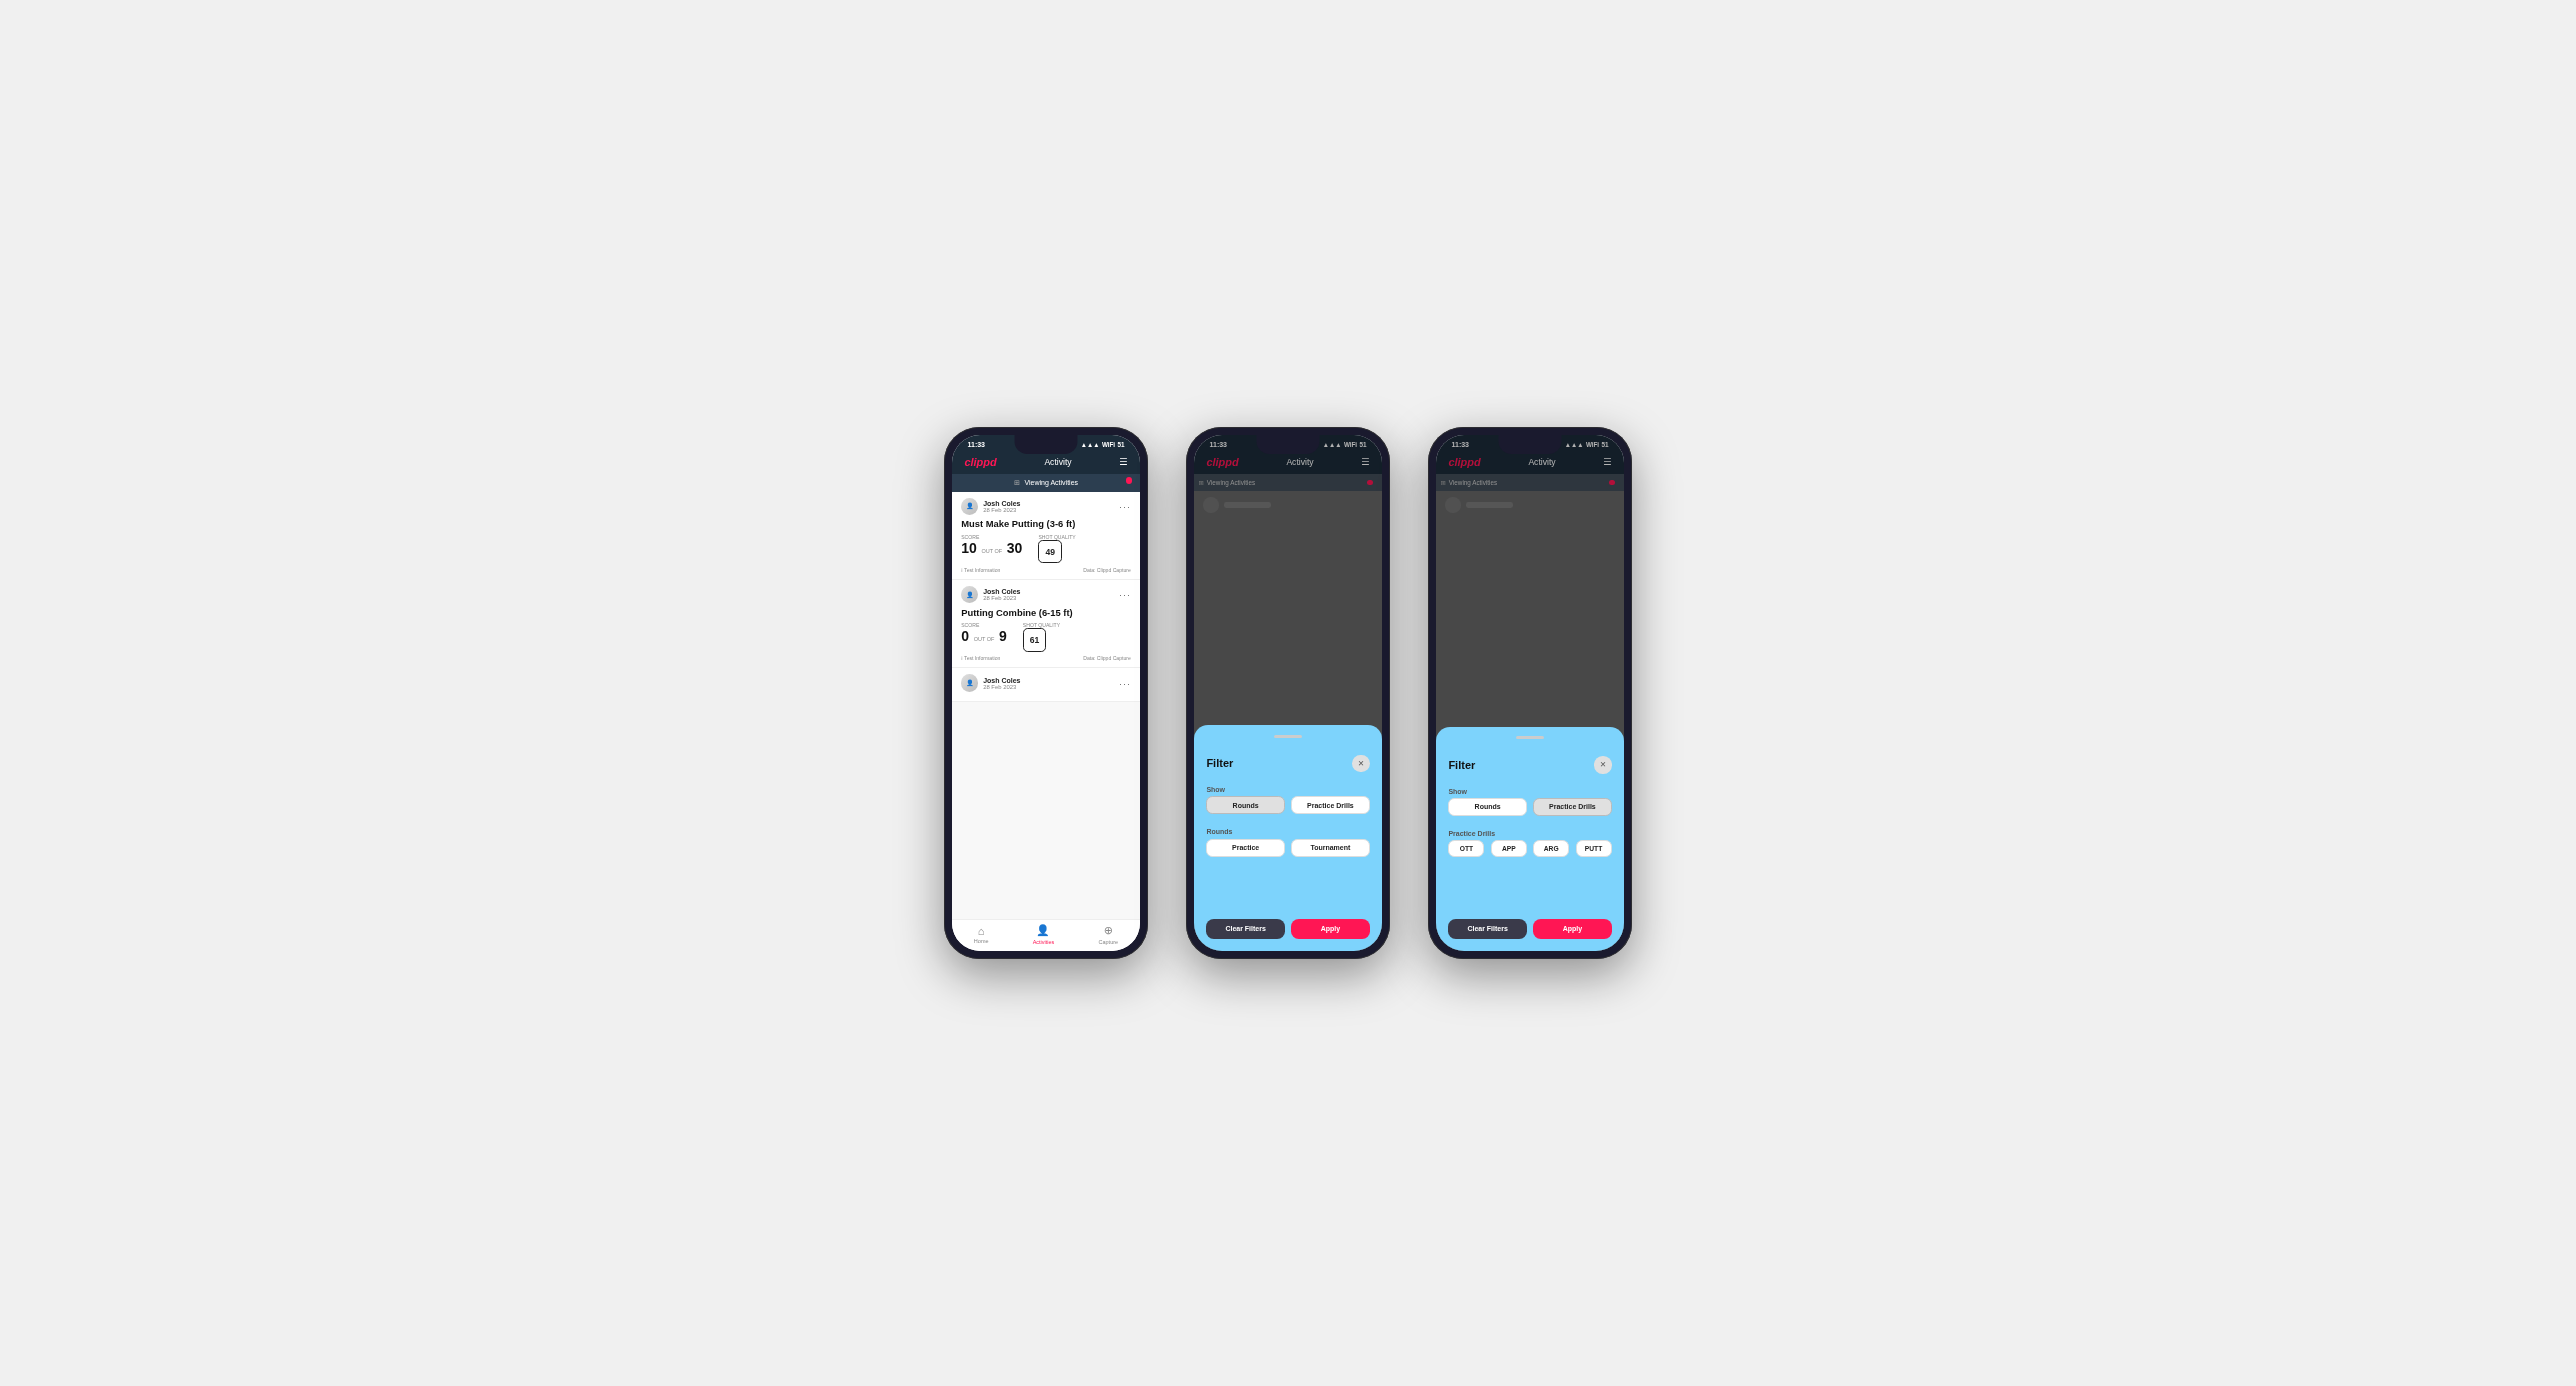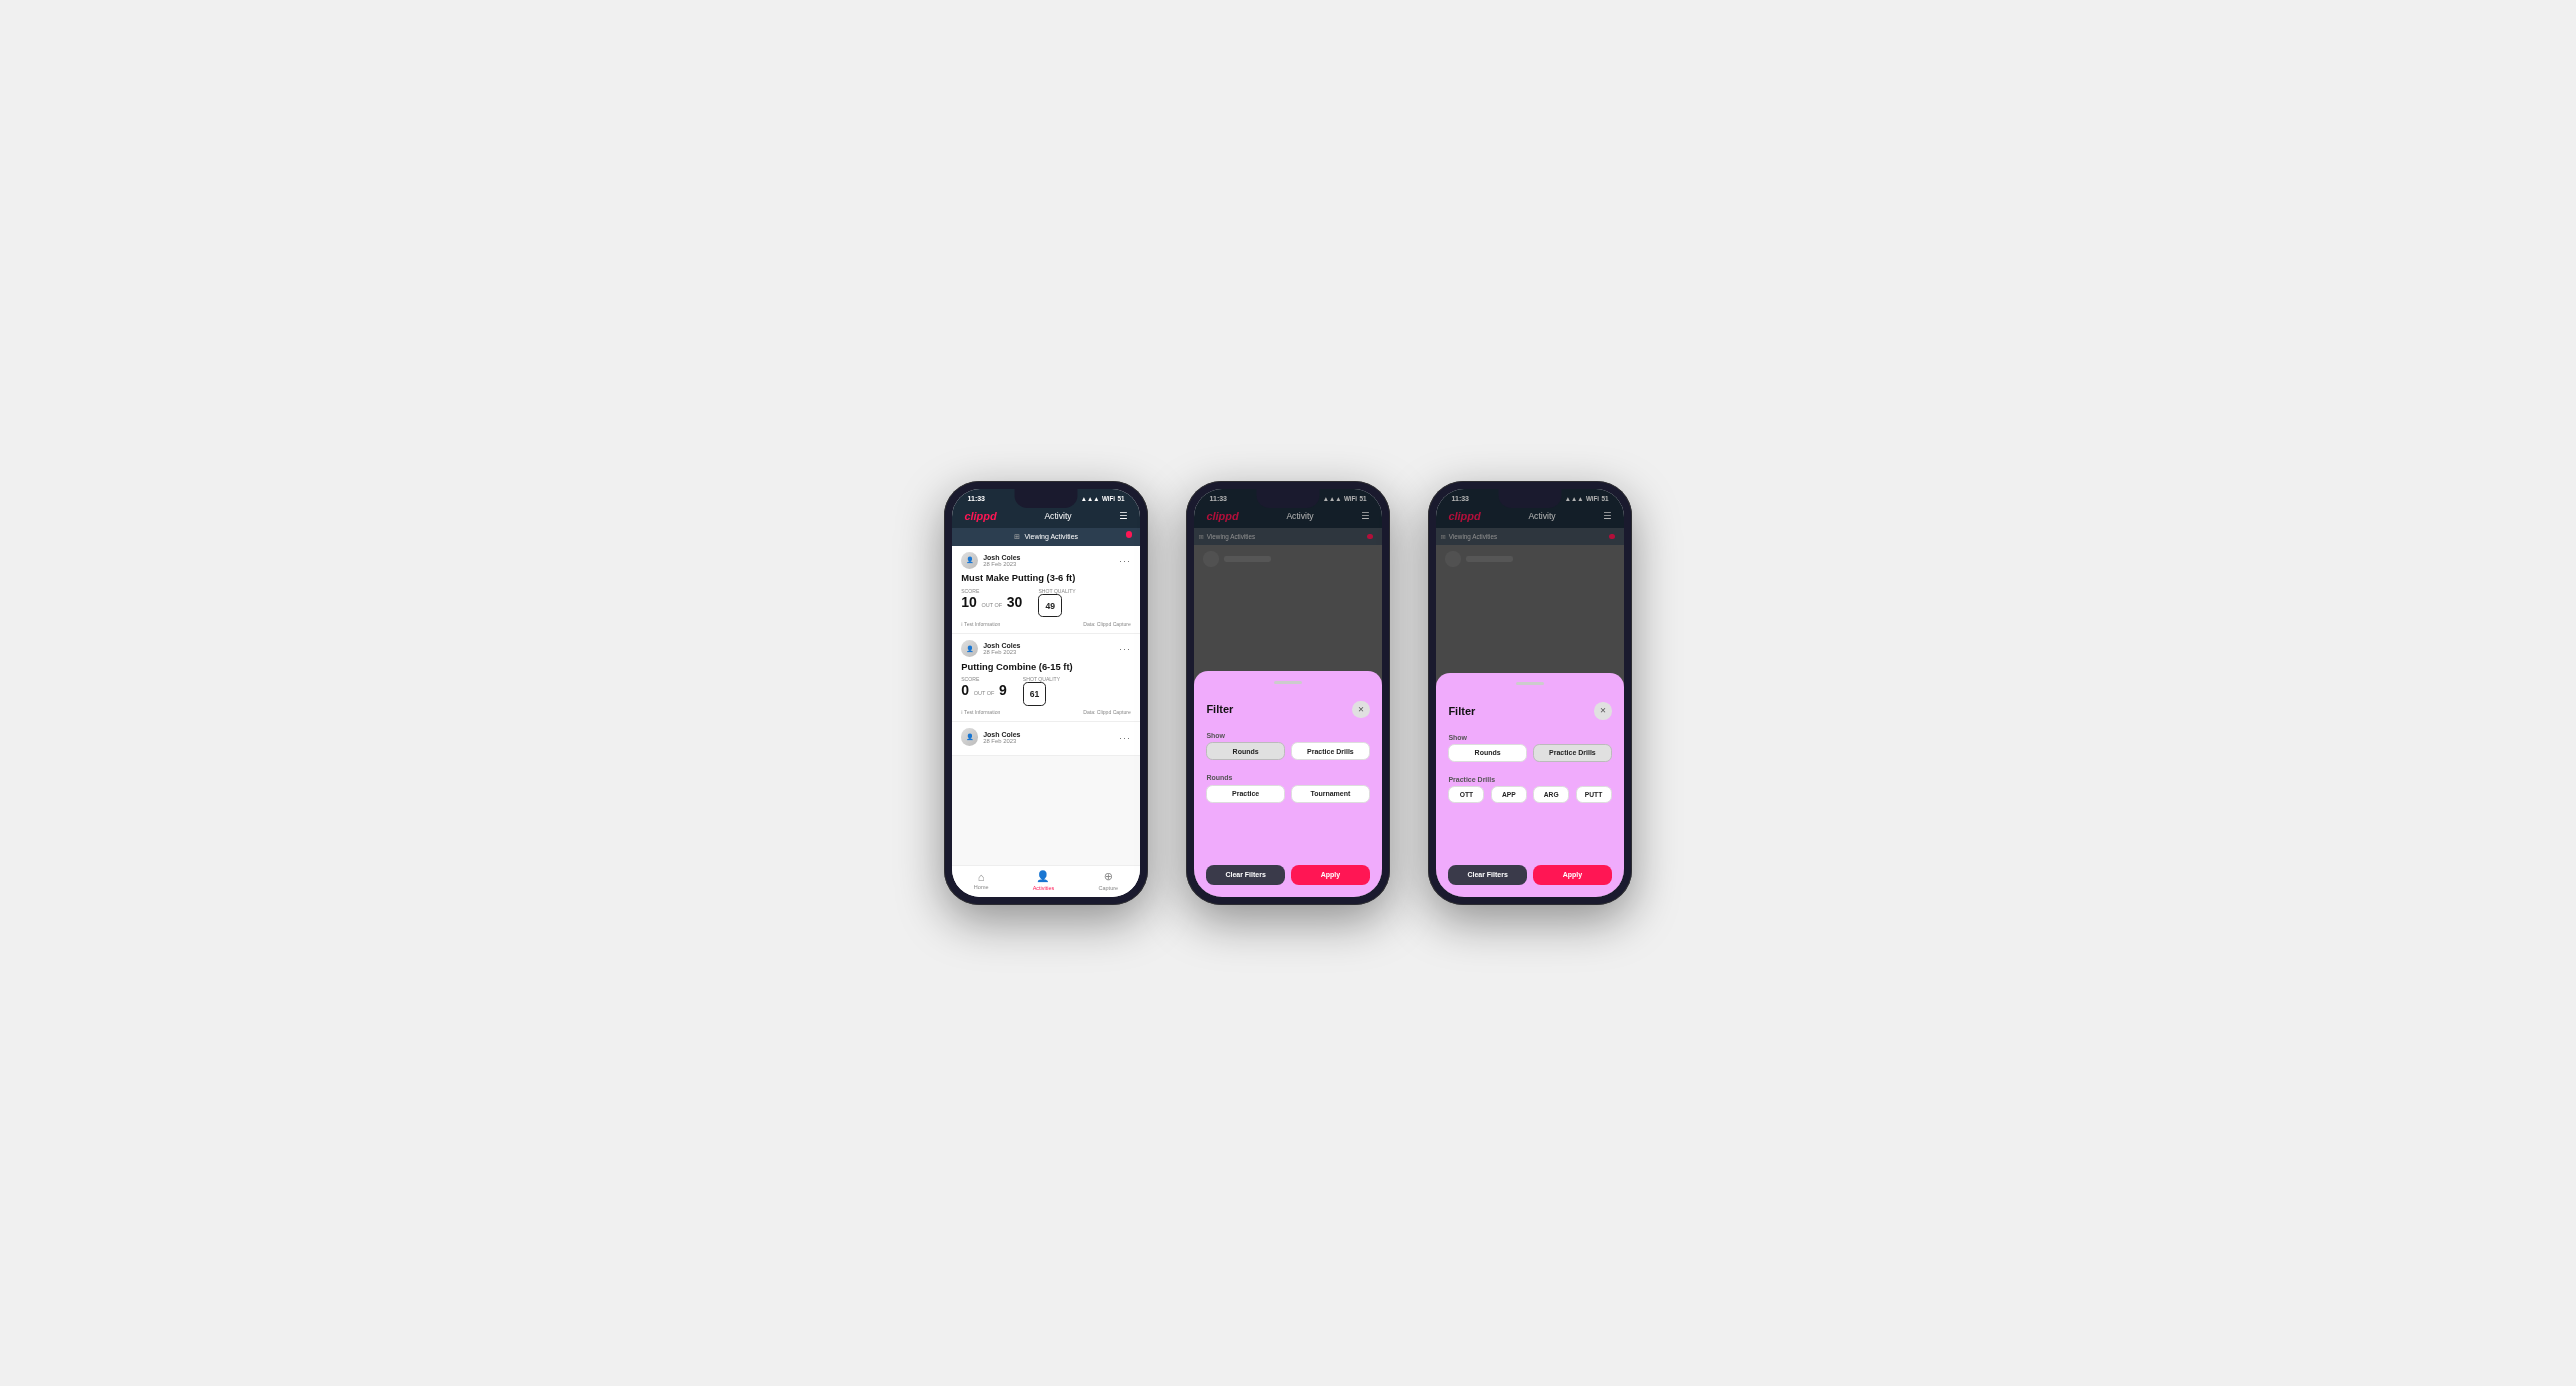--- a/index.html
+++ b/index.html
@@ -14,21 +14,21 @@
     .scene {
       display: flex;
       gap: 38px;
       align-items: center;
       padding: 47px 31px;
     }
 
     
     .phone {
       width: 204px;
-      height: 424px;
+      height: 532px;
       background: #1a1a2e;
       border-radius: 35px;
       padding: 7.8px;
       box-shadow: 0 15.7px 47px rgba(0,0,0,0.4), inset 0 0 0 0.8px #333;
       position: relative;
       flex-shrink: 0;
     }
     .phone-inner {
       width: 100%;
       height: 100%;
@@ -284,21 +284,21 @@
       left: 0;
       right: 0;
       top: 0;
       background: rgba(0,0,0,0.3);
       display: flex;
       flex-direction: column;
       justify-content: flex-end;
       z-index: 5;
     }
     .filter-sheet {
-      background: #f0abfc;
+      background: #7dd3fc;
       border-radius: 14px 14px 0 0;
       padding: 9.4px 12.6px 12.6px;
       display: flex;
       flex-direction: column;
       gap: 14px;
     }
     .filter-drag-handle {
       width: 28px;
       height: 3.1px;
       background: #ccc;

